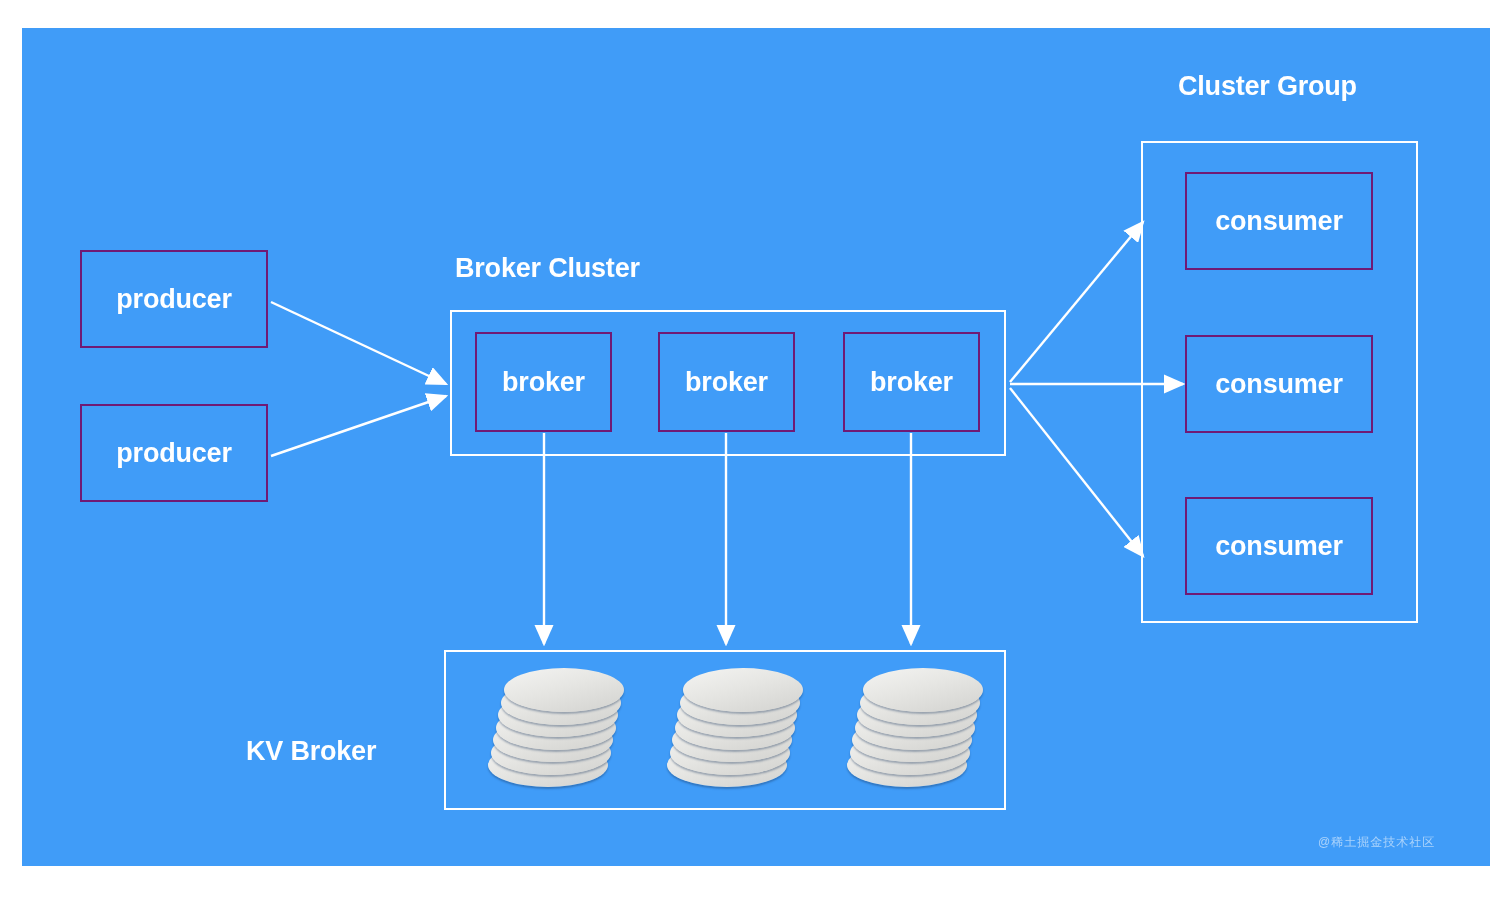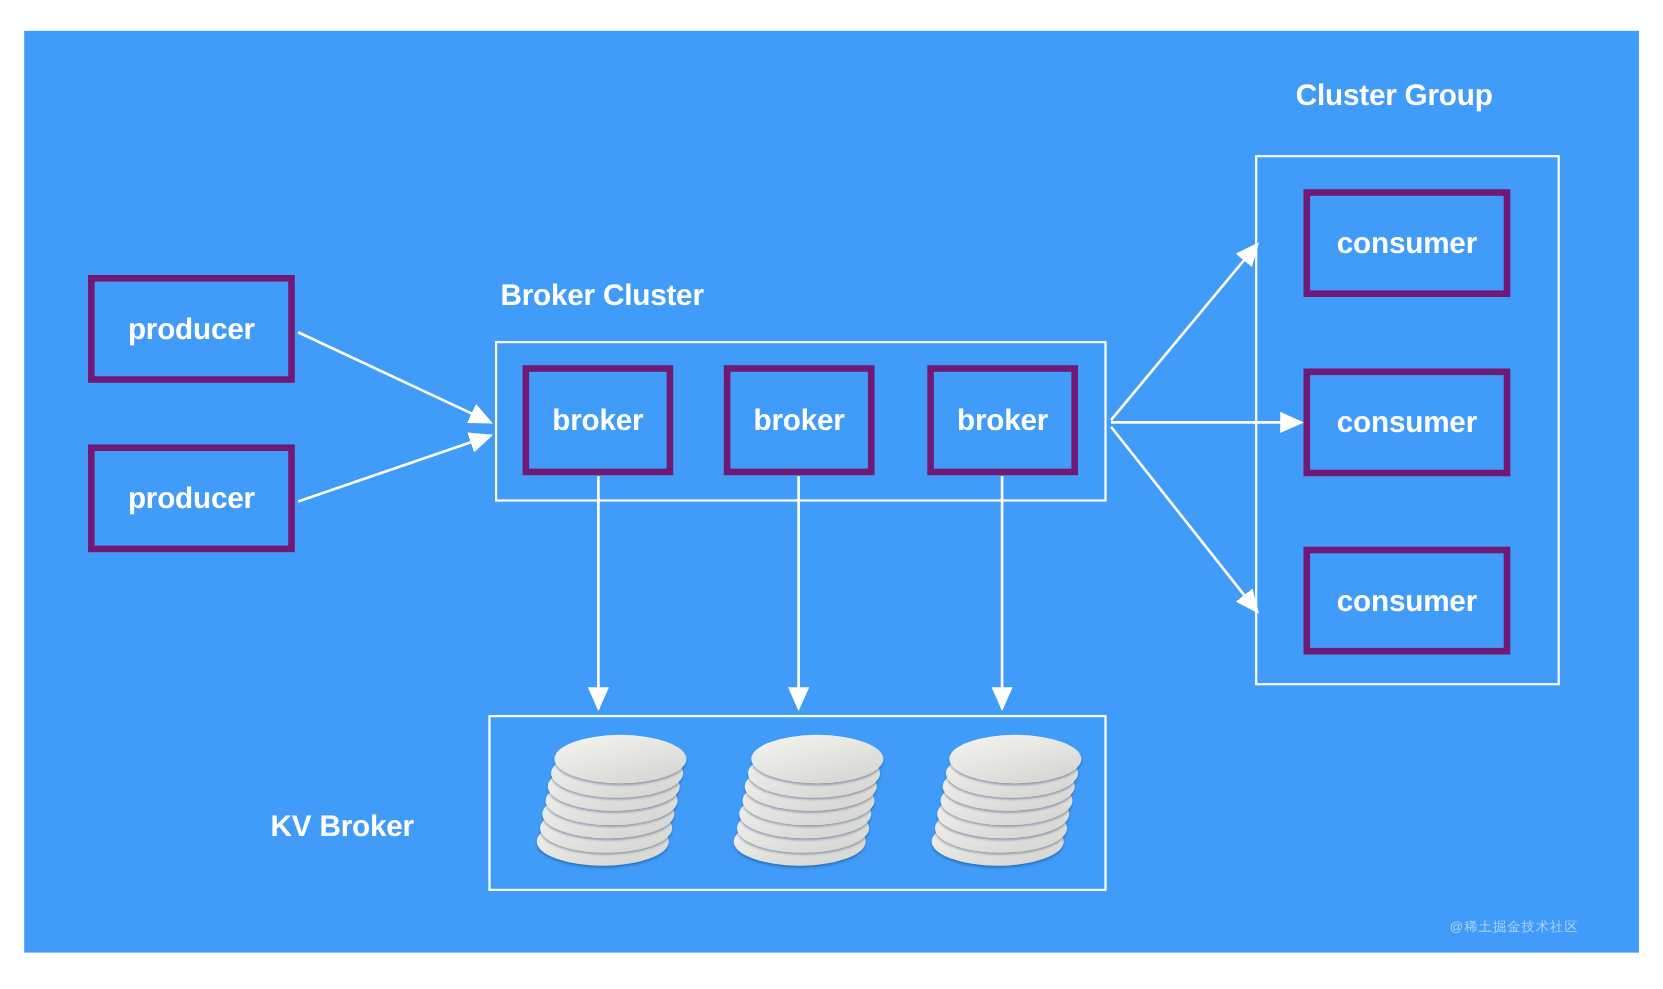--- a/index.html
+++ b/index.html
@@ -22,21 +22,21 @@
   #panel {
     position: absolute;
     left: 22px;
     top: 28px;
     width: 1468px;
     height: 838px;
     background: #409cf8;
   }
   .box {
     position: absolute;
-    border: 6px solid #701a75;
+    border: 2px solid #701a75;
     box-sizing: border-box;
     display: flex;
     align-items: center;
     justify-content: center;
     text-align: right;
   }
   .box-label {
     color: #ffffff;
     font-weight: bold;
     font-size: 27px;

